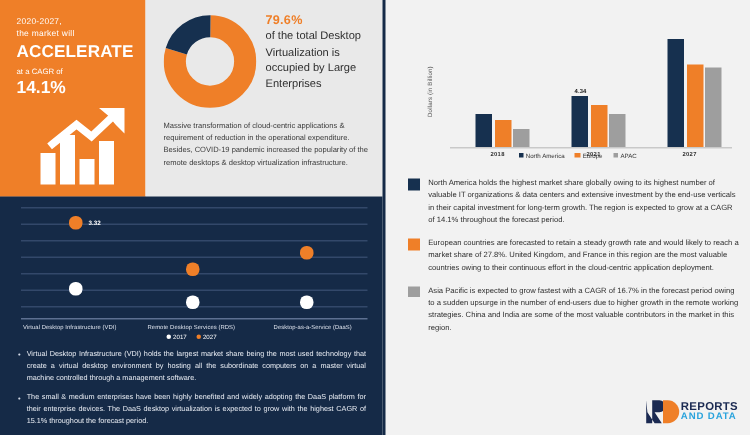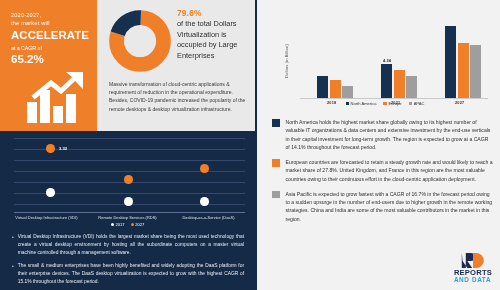--- a/index.html
+++ b/index.html
@@ -47,21 +47,21 @@
   .sw.na{background:#16304f;}.sw.eu{background:#ef7f28;}.sw.ap{background:#9e9e9e;}
 
   
   .rbullets{position:absolute;left:14px;top:118px;width:222px;}
   .rb{display:flex;gap:6px;margin-bottom:7px;}
   .rb-sq{width:7.5px;height:7.5px;flex:0 0 7.5px;margin-top:1px;}
   .rb-sq.na{background:#16304f;}.rb-sq.eu{background:#ef7f28;}.rb-sq.ap{background:#9e9e9e;}
   .rb-tx{font-size:5.1px;line-height:1.62;color:#2f2f2f;}
 
   
-  .logo{position:absolute;right:8px;bottom:7px;display:flex;align-items:center;gap:0;flex-direction:column;}
+  .logo{position:absolute;right:8px;bottom:7px;display:flex;align-items:center;gap:0;}
   .logo-mark{position:relative;width:24px;height:17px;}
   .logo-txt{line-height:1;}
   .logo-t1{font-size:7.6px;font-weight:bold;color:#1b2a52;letter-spacing:.2px;}
   .logo-t2{font-size:6.4px;font-weight:bold;color:#29a3dc;letter-spacing:.6px;margin-top:.5px;}
 
   
   .dark-panel{position:absolute;left:0;top:131px;width:255px;height:159px;background:#152a47;color:#fff;}
   .dot-chart{position:absolute;left:6px;top:4px;width:243px;height:78px;}
   .gl{position:absolute;left:8px;right:4px;height:0.7px;background:#33486a;}
   .axis-base{position:absolute;left:8px;right:4px;bottom:0;height:0.8px;background:#5d7091;}
@@ -85,21 +85,21 @@
 <body>
 
 <div class="page">
 
   <div class="orange-panel">
     <div class="op-text">
       <div class="op-l1">2020-2027,</div>
       <div class="op-l2">the market will</div>
       <div class="op-l3">ACCELERATE</div>
       <div class="op-l4">at a CAGR of</div>
-      <div class="op-l5">65.2%</div>
+      <div class="op-l5">14.1%</div>
     </div>
     <svg class="op-graphic" viewBox="0 0 66 52">
       <rect x="2" y="30" width="10" height="21" fill="#fff"></rect>
       <rect x="15" y="18" width="10" height="33" fill="#fff"></rect>
       <rect x="28" y="34" width="10" height="17" fill="#fff"></rect>
       <rect x="41" y="22" width="10" height="29" fill="#fff"></rect>
       <path d="M10 24 L26 11 L36 19 L54 2" stroke="#fff" stroke-width="5" fill="none" stroke-linecap="square"></path>
       <path d="M41 0 L58 0 L58 17 L52 11 L47 5 Z" fill="#fff"></path>
     </svg>
   </div>
@@ -107,21 +107,21 @@
 
   <div class="mid-top">
     <div class="donut-wrap">
       <svg viewBox="0 0 42 42" width="62" height="62">
         <circle cx="21" cy="21" r="15.9" fill="transparent" stroke="#ef7f28" stroke-width="10" stroke-dasharray="79.6 20.4" stroke-dashoffset="25"></circle>
         <circle cx="21" cy="21" r="15.9" fill="transparent" stroke="#16304f" stroke-width="10" stroke-dasharray="20.4 79.6" stroke-dashoffset="-54.6"></circle>
       </svg>
     </div>
     <div class="pct-block">
       <div class="pct-num">79.6%</div>
-      <div class="pct-desc">of the total Dollars Virtualization is occupied by Large Enterprises</div>
+      <div class="pct-desc">of the total Desktop Virtualization is occupied by Large Enterprises</div>
     </div>
     <div class="mid-para">Massive transformation of cloud-centric applications &amp; requirement of reduction in the operational expenditure. Besides, COVID-19 pandemic increased the popularity of the remote desktops &amp; desktop virtualization infrastructure.</div>
   </div>
 
   <div class="divider-v"></div>
 
   <div class="right-panel">
 
     <div class="bar-chart">
       <div class="ylab">

